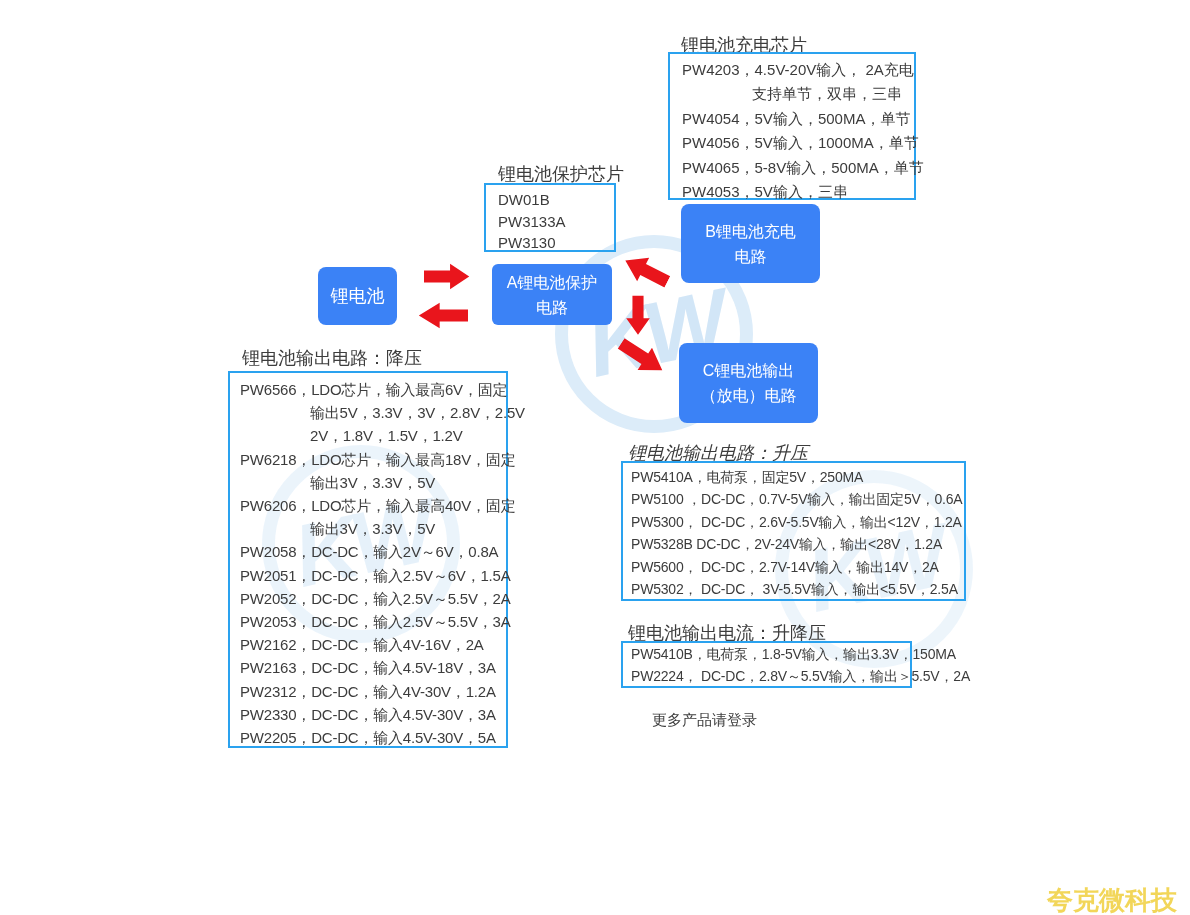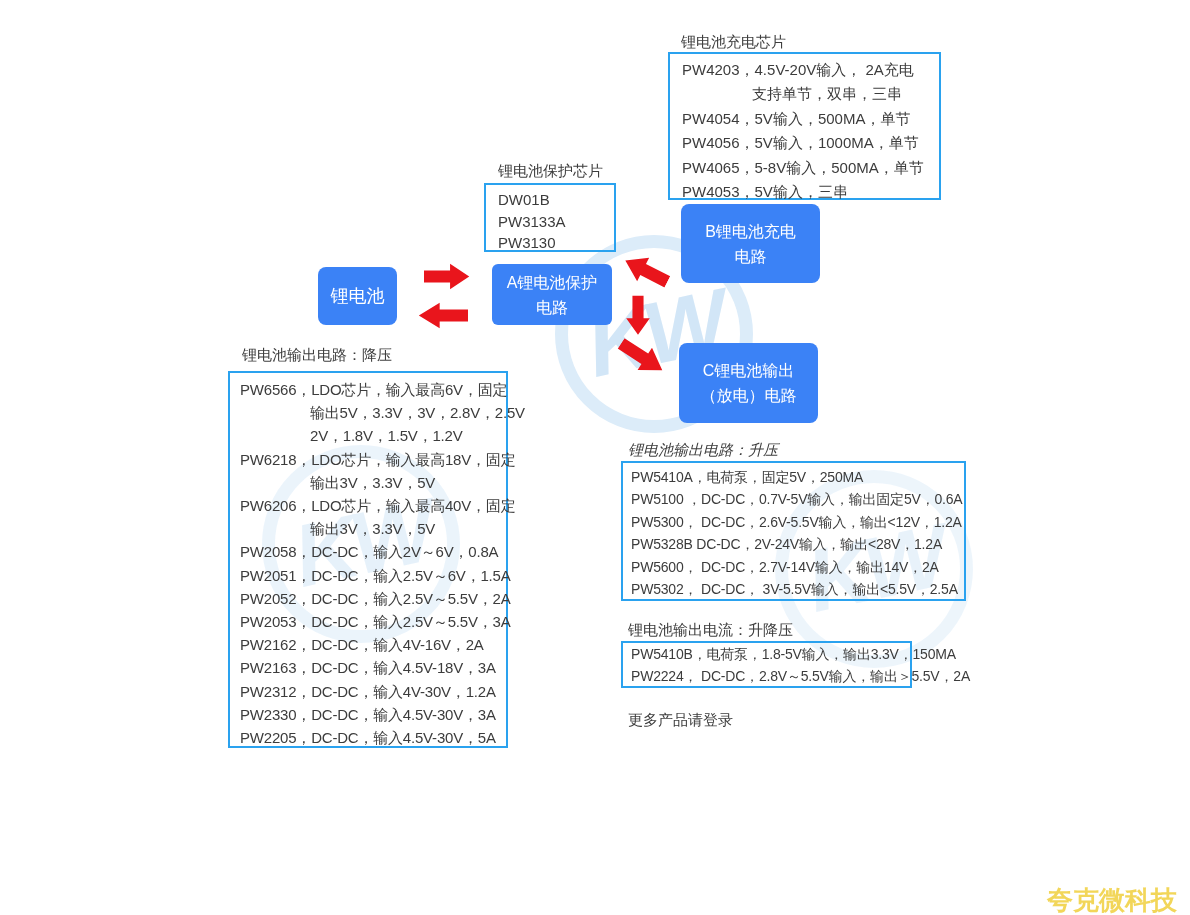--- a/index.html
+++ b/index.html
@@ -5,21 +5,21 @@
   html,body{margin:0;padding:0;background:#fff;}
   body{font-family:"Liberation Sans","DejaVu Sans",sans-serif;}
   .canvas{position:relative;width:1190px;height:915px;background:#fff;overflow:hidden;}
 
   
   .wm{position:absolute;border-radius:50%;border:13px solid #dcecf9;
       display:flex;align-items:center;justify-content:center;z-index:0;}
   .wm span{font-style:italic;font-weight:bold;font-size:88px;color:#d2e6f7;
       letter-spacing:-6px;transform:rotate(-12deg);}
 
-  .section-title{position:absolute;font-size:15px;color:#3d3d3d;white-space:nowrap;z-index:2;}
+  .section-title{position:absolute;font-size:18px;color:#3d3d3d;white-space:nowrap;z-index:2;}
 
   .chipbox{position:absolute;border:2px solid #2aa2ef;background:transparent;
       box-sizing:border-box;z-index:2;}
   .chipbox .row{font-size:15px;color:#3c3c3c;white-space:nowrap;}
   .indent{padding-left:70px;}
 
   .box-charge{padding:4px 0 0 12px;}
   .box-charge .row{line-height:24.4px;}
   .box-prot{padding:4px 0 0 12px;}
   .box-prot .row{line-height:21.5px;}
@@ -32,41 +32,41 @@
 
   .node{position:absolute;background:#3b82f6;border-radius:8px;color:#ffffff;
       display:flex;flex-direction:column;align-items:center;justify-content:center;
       text-align:center;z-index:2;}
   .node .nline{font-size:16px;line-height:25px;white-space:nowrap;}
   .node-battery .nline{font-size:18px;}
 
   .arrow{position:absolute;z-index:3;}
   .arrow svg{display:block;width:100%;height:100%;}
 
-  .footer-note{position:absolute;font-size:15px;color:#3d3d3d;z-index:2;}
+  .footer-note{position:absolute;font-size:15px;color:#3d3d3d;z-index:2;margin-left:24px;}
   .brand{position:absolute;font-size:26px;font-weight:bold;color:#f2d659;
       white-space:nowrap;z-index:2;}
 </style>
 </head>
 <body>
 
 <div class="canvas">
 
   <div class="wm" style="left:555px;top:235px;width:172px;height:172px;">
       <span>KW</span>
     </div>
   <div class="wm" style="left:262px;top:445px;width:172px;height:172px;opacity:.55;">
       <span>KW</span>
     </div>
   <div class="wm" style="left:775px;top:470px;width:172px;height:172px;opacity:.5;">
       <span>KW</span>
     </div>
 
   <div class="section-title" style="left:681px;top:33px;">锂电池充电芯片</div>
-  <div class="chipbox box-charge" style="left:668px;top:52px;width:273px;height:148px;">
+  <div class="chipbox box-charge" style="left:668px;top:52px;width:248px;height:148px;">
     <div class="row">PW4203，4.5V-20V输入， 2A充电</div>
     <div class="row indent">支持单节，双串，三串</div>
     <div class="row">PW4054，5V输入，500MA，单节</div>
     <div class="row">PW4056，5V输入，1000MA，单节</div>
     <div class="row">PW4065，5-8V输入，500MA，单节</div>
     <div class="row">PW4053，5V输入，三串</div>
   </div>
 
   <div class="section-title" style="left:498px;top:162px;">锂电池保护芯片</div>
   <div class="chipbox box-prot" style="left:484px;top:183px;width:132px;height:69px;">

